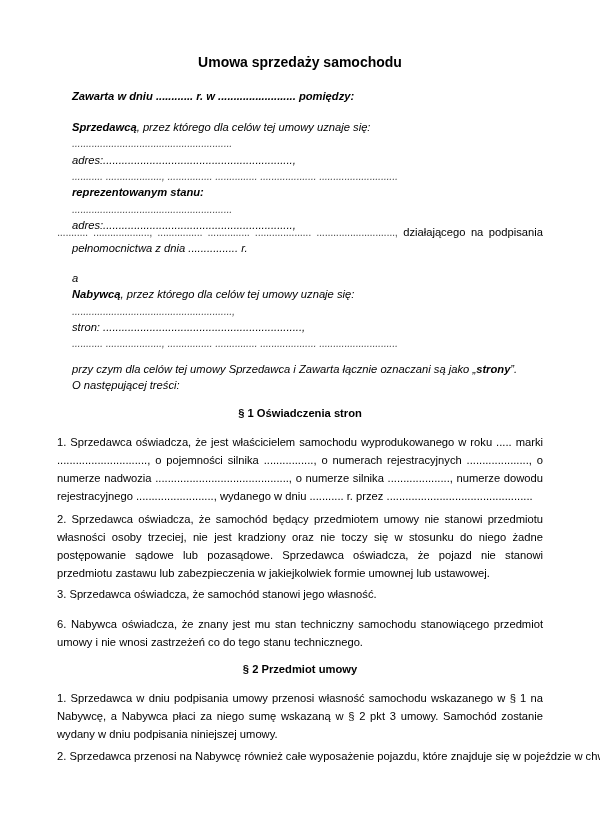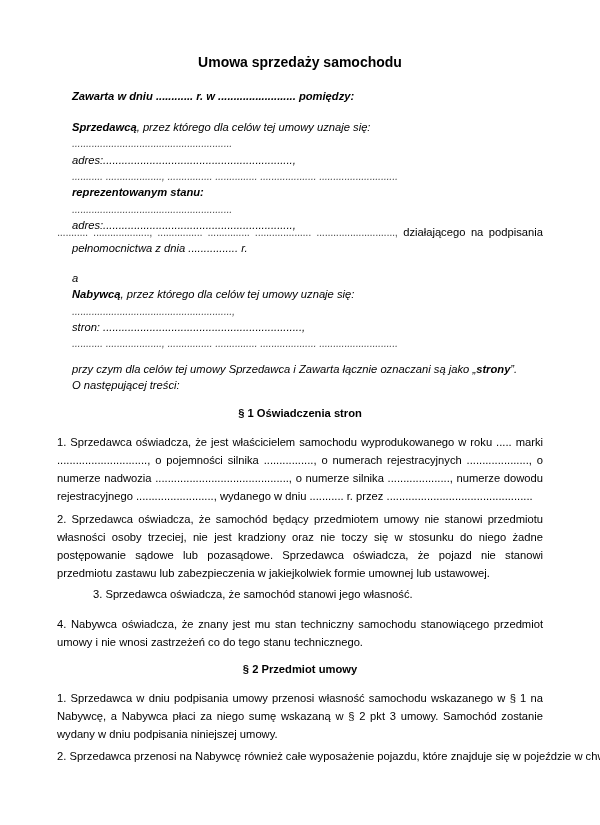--- a/index.html
+++ b/index.html
@@ -96,20 +96,20 @@
   <div class="line dots" style="top:335px;">........... ...................., ................ ............... .................... ............................</div>
 
   <div class="line" style="top:361px;">
     <span>przy czym dla celów tej umowy Sprzedawca i Zawarta łącznie oznaczani są jako „</span><span class="b">strony</span><span>”.</span>
   </div>
   <div class="line" style="top:377px;">O następującej treści:</div>
 
   <div class="heading" style="top:405px;">§ 1 Oświadczenia stron</div>
   <div class="just" style="top:433px;">1. Sprzedawca oświadcza, że jest właścicielem samochodu wyprodukowanego w roku ..... marki ............................., o pojemności silnika ................, o numerach rejestracyjnych ...................., o numerze nadwozia ..........................................., o numerze silnika ...................., numerze dowodu rejestracyjnego ........................., wydanego w dniu ........... r. przez ...............................................</div>
   <div class="just" style="top:510px;">2. Sprzedawca oświadcza, że samochód będący przedmiotem umowy nie stanowi przedmiotu własności osoby trzeciej, nie jest kradziony oraz nie toczy się w stosunku do niego żadne postępowanie sądowe lub pozasądowe. Sprzedawca oświadcza, że pojazd nie stanowi przedmiotu zastawu lub zabezpieczenia w jakiejkolwiek formie umownej lub ustawowej.</div>
-  <div class="just" style="top:585px;margin-left:36px;">3. Sprzedawca oświadcza, że samochód stanowi jego własność.</div>
-  <div class="just" style="top:615px;">4. Nabywca oświadcza, że znany jest mu stan techniczny samochodu stanowiącego przedmiot umowy i nie wnosi zastrzeżeń co do tego stanu technicznego.</div>
+  <div class="just" style="top:585px;">3. Sprzedawca oświadcza, że samochód stanowi jego własność.</div>
+  <div class="just" style="top:615px;">6. Nabywca oświadcza, że znany jest mu stan techniczny samochodu stanowiącego przedmiot umowy i nie wnosi zastrzeżeń co do tego stanu technicznego.</div>
 
   <div class="heading" style="top:661px;text-align:center;">§ 2 Przedmiot umowy</div>
   <div class="just" style="top:689px;">1. Sprzedawca w dniu podpisania umowy przenosi własność samochodu wskazanego w § 1 na Nabywcę, a Nabywca płaci za niego sumę wskazaną w § 2 pkt 3 umowy. Samochód zostanie wydany w dniu podpisania niniejszej umowy.</div>
   <div class="just" style="top:747px; white-space:nowrap;">2. Sprzedawca przenosi na Nabywcę również całe wyposażenie pojazdu, które znajduje się w pojeździe w chwili</div>
 
 </div>
 
 </body></html>

